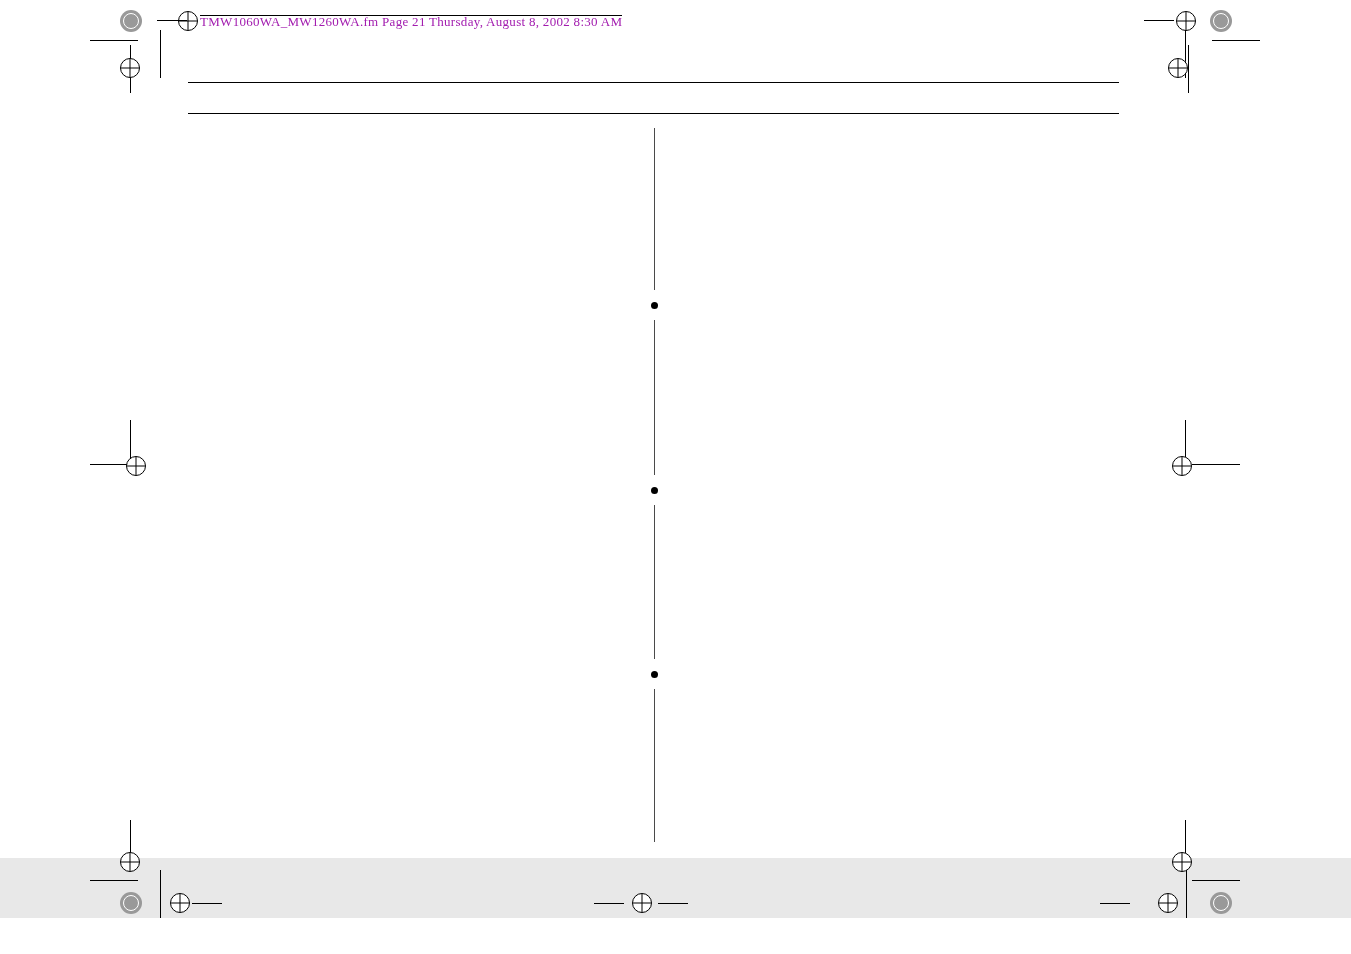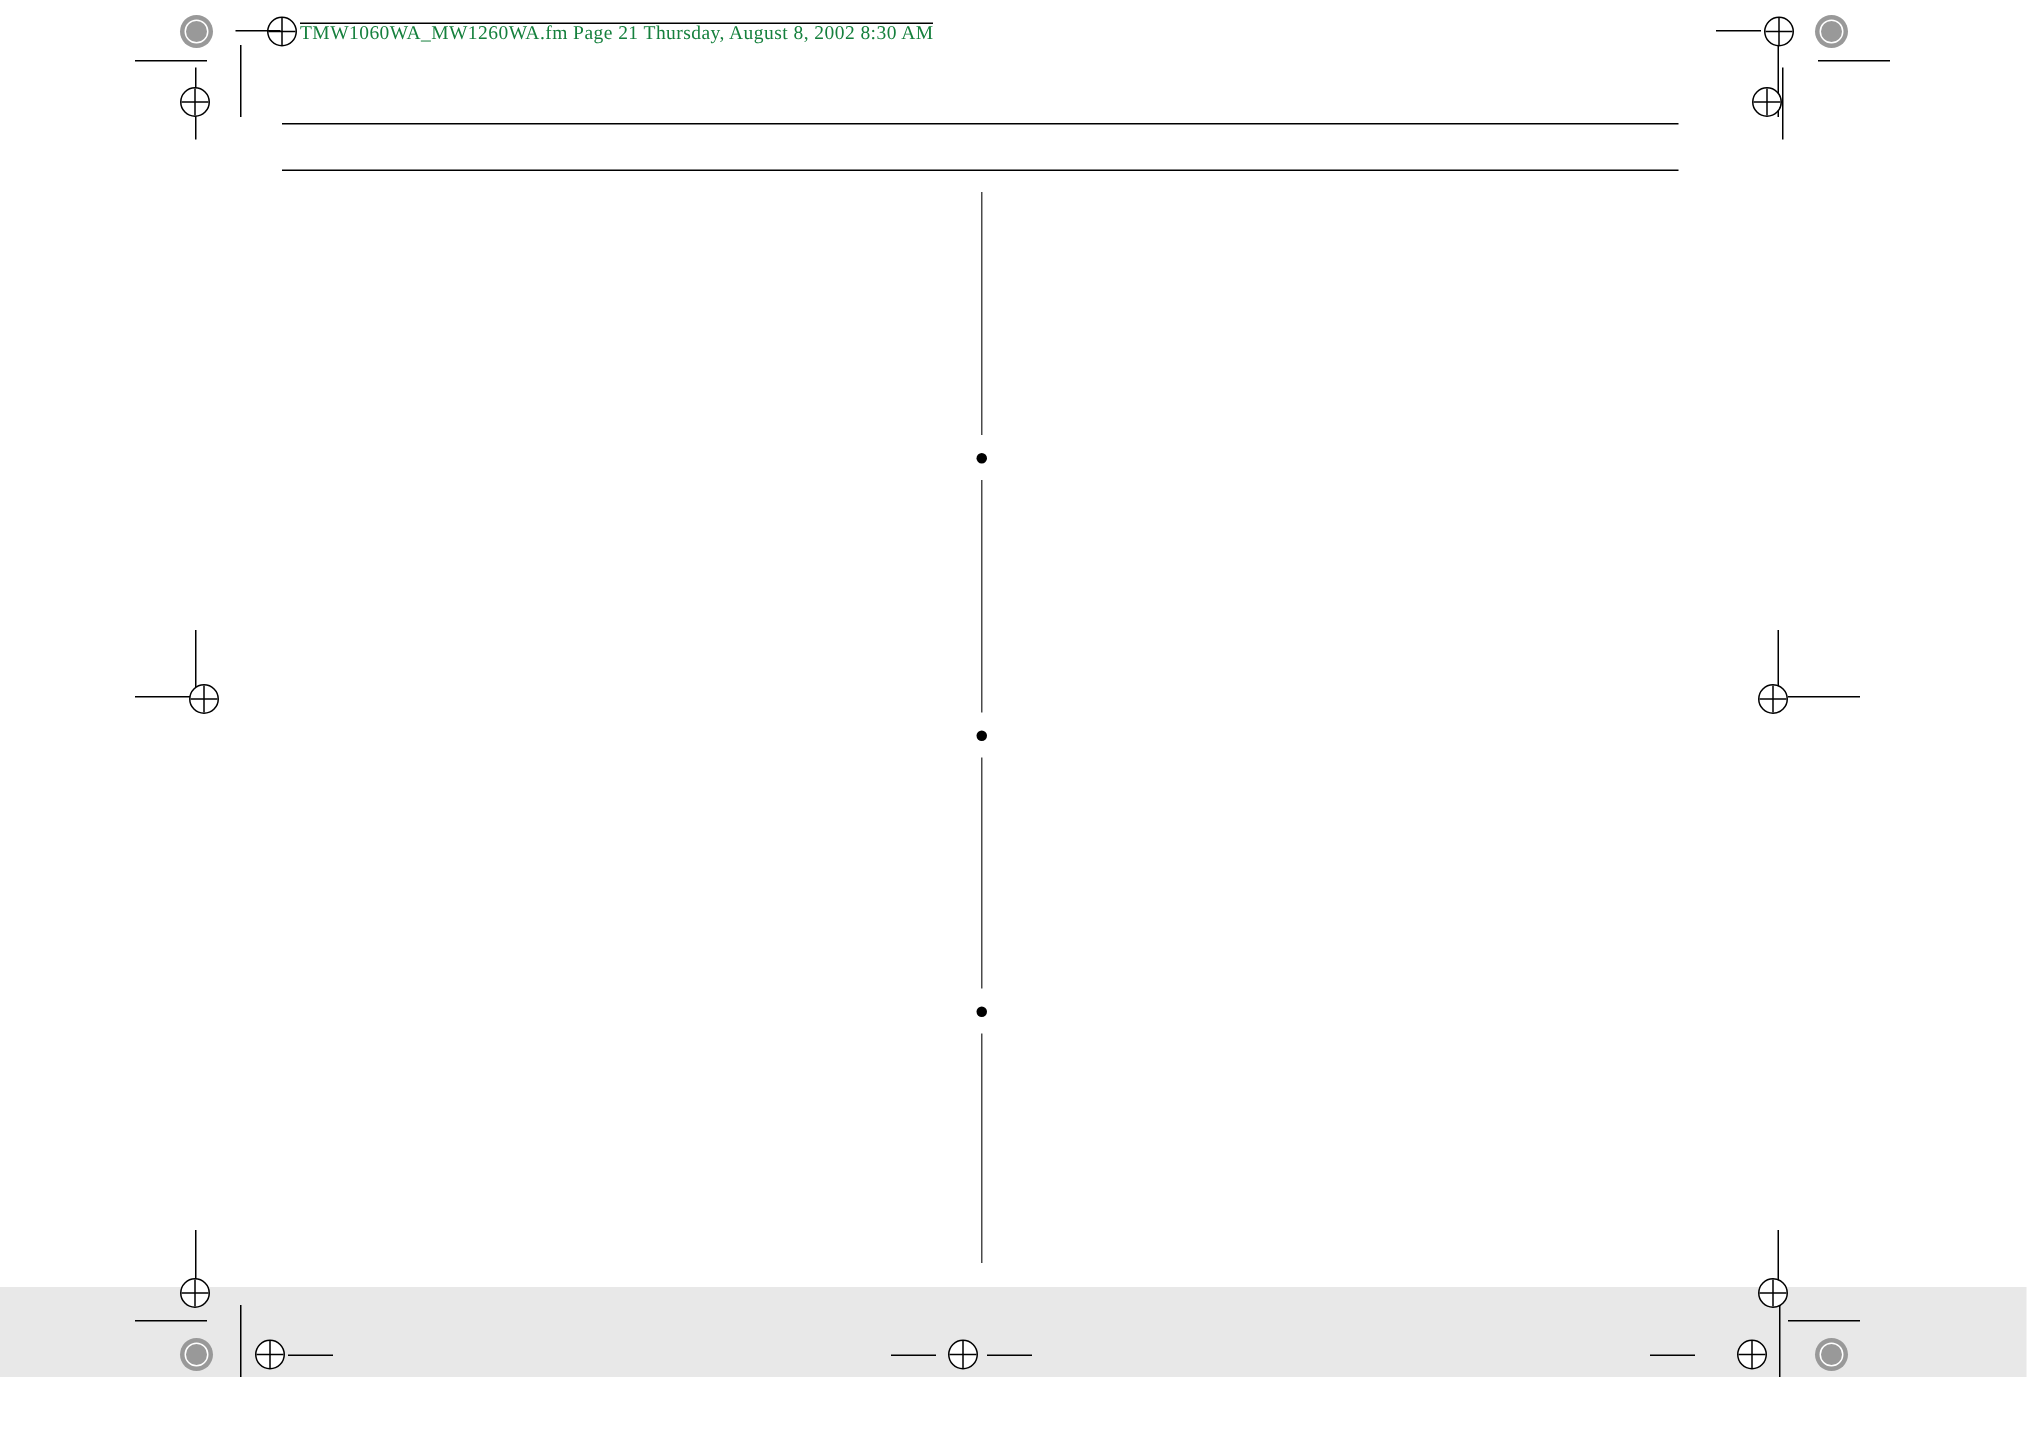--- a/index.html
+++ b/index.html
@@ -46,21 +46,21 @@
       position: absolute;
       background: #000;
     }
     .reg-line.h { height: 1px; width: 30px; }
     .header-text {
       position: absolute;
       top: 14px;
       left: 200px;
       font-size: 13px;
       letter-spacing: 0.3px;
-      color: #15803d;
+      color: #a21caf;
     }
     .header-text .underline {
       border-top: 1px solid #000;
       position: absolute;
       top: 1px;
       left: 0;
       right: 0;
       height: 0;
     }
     .content-border {

